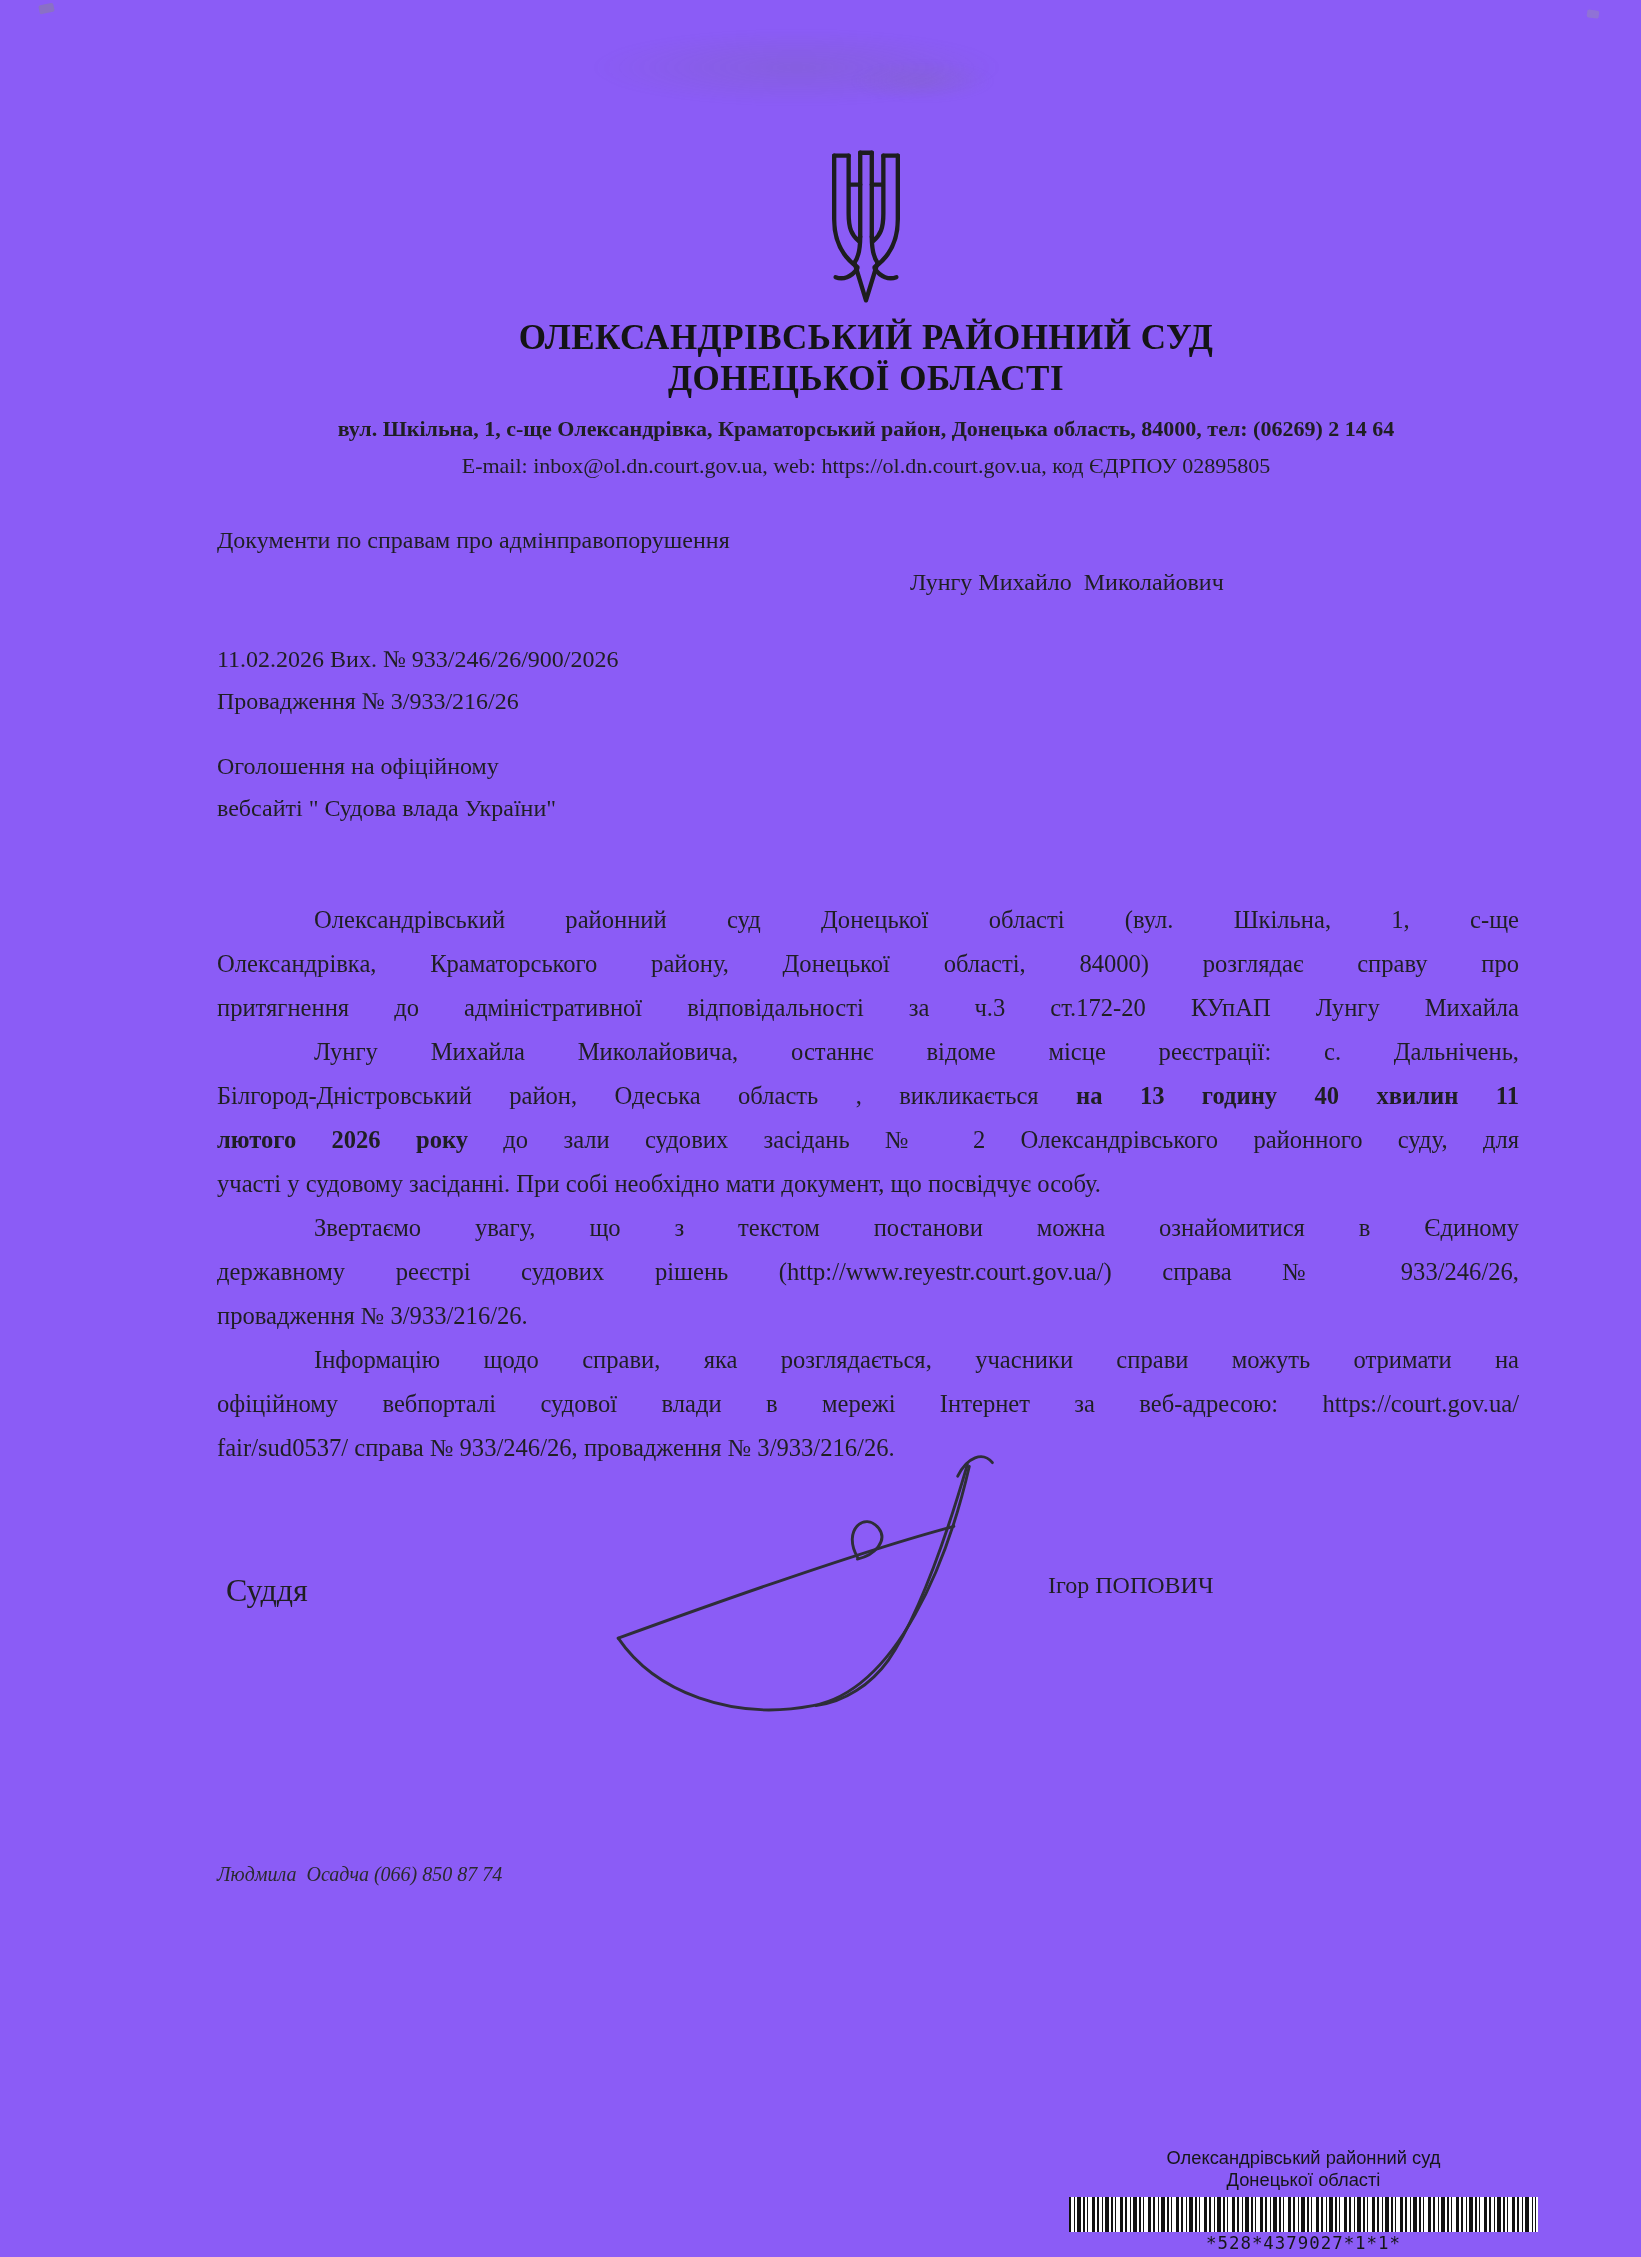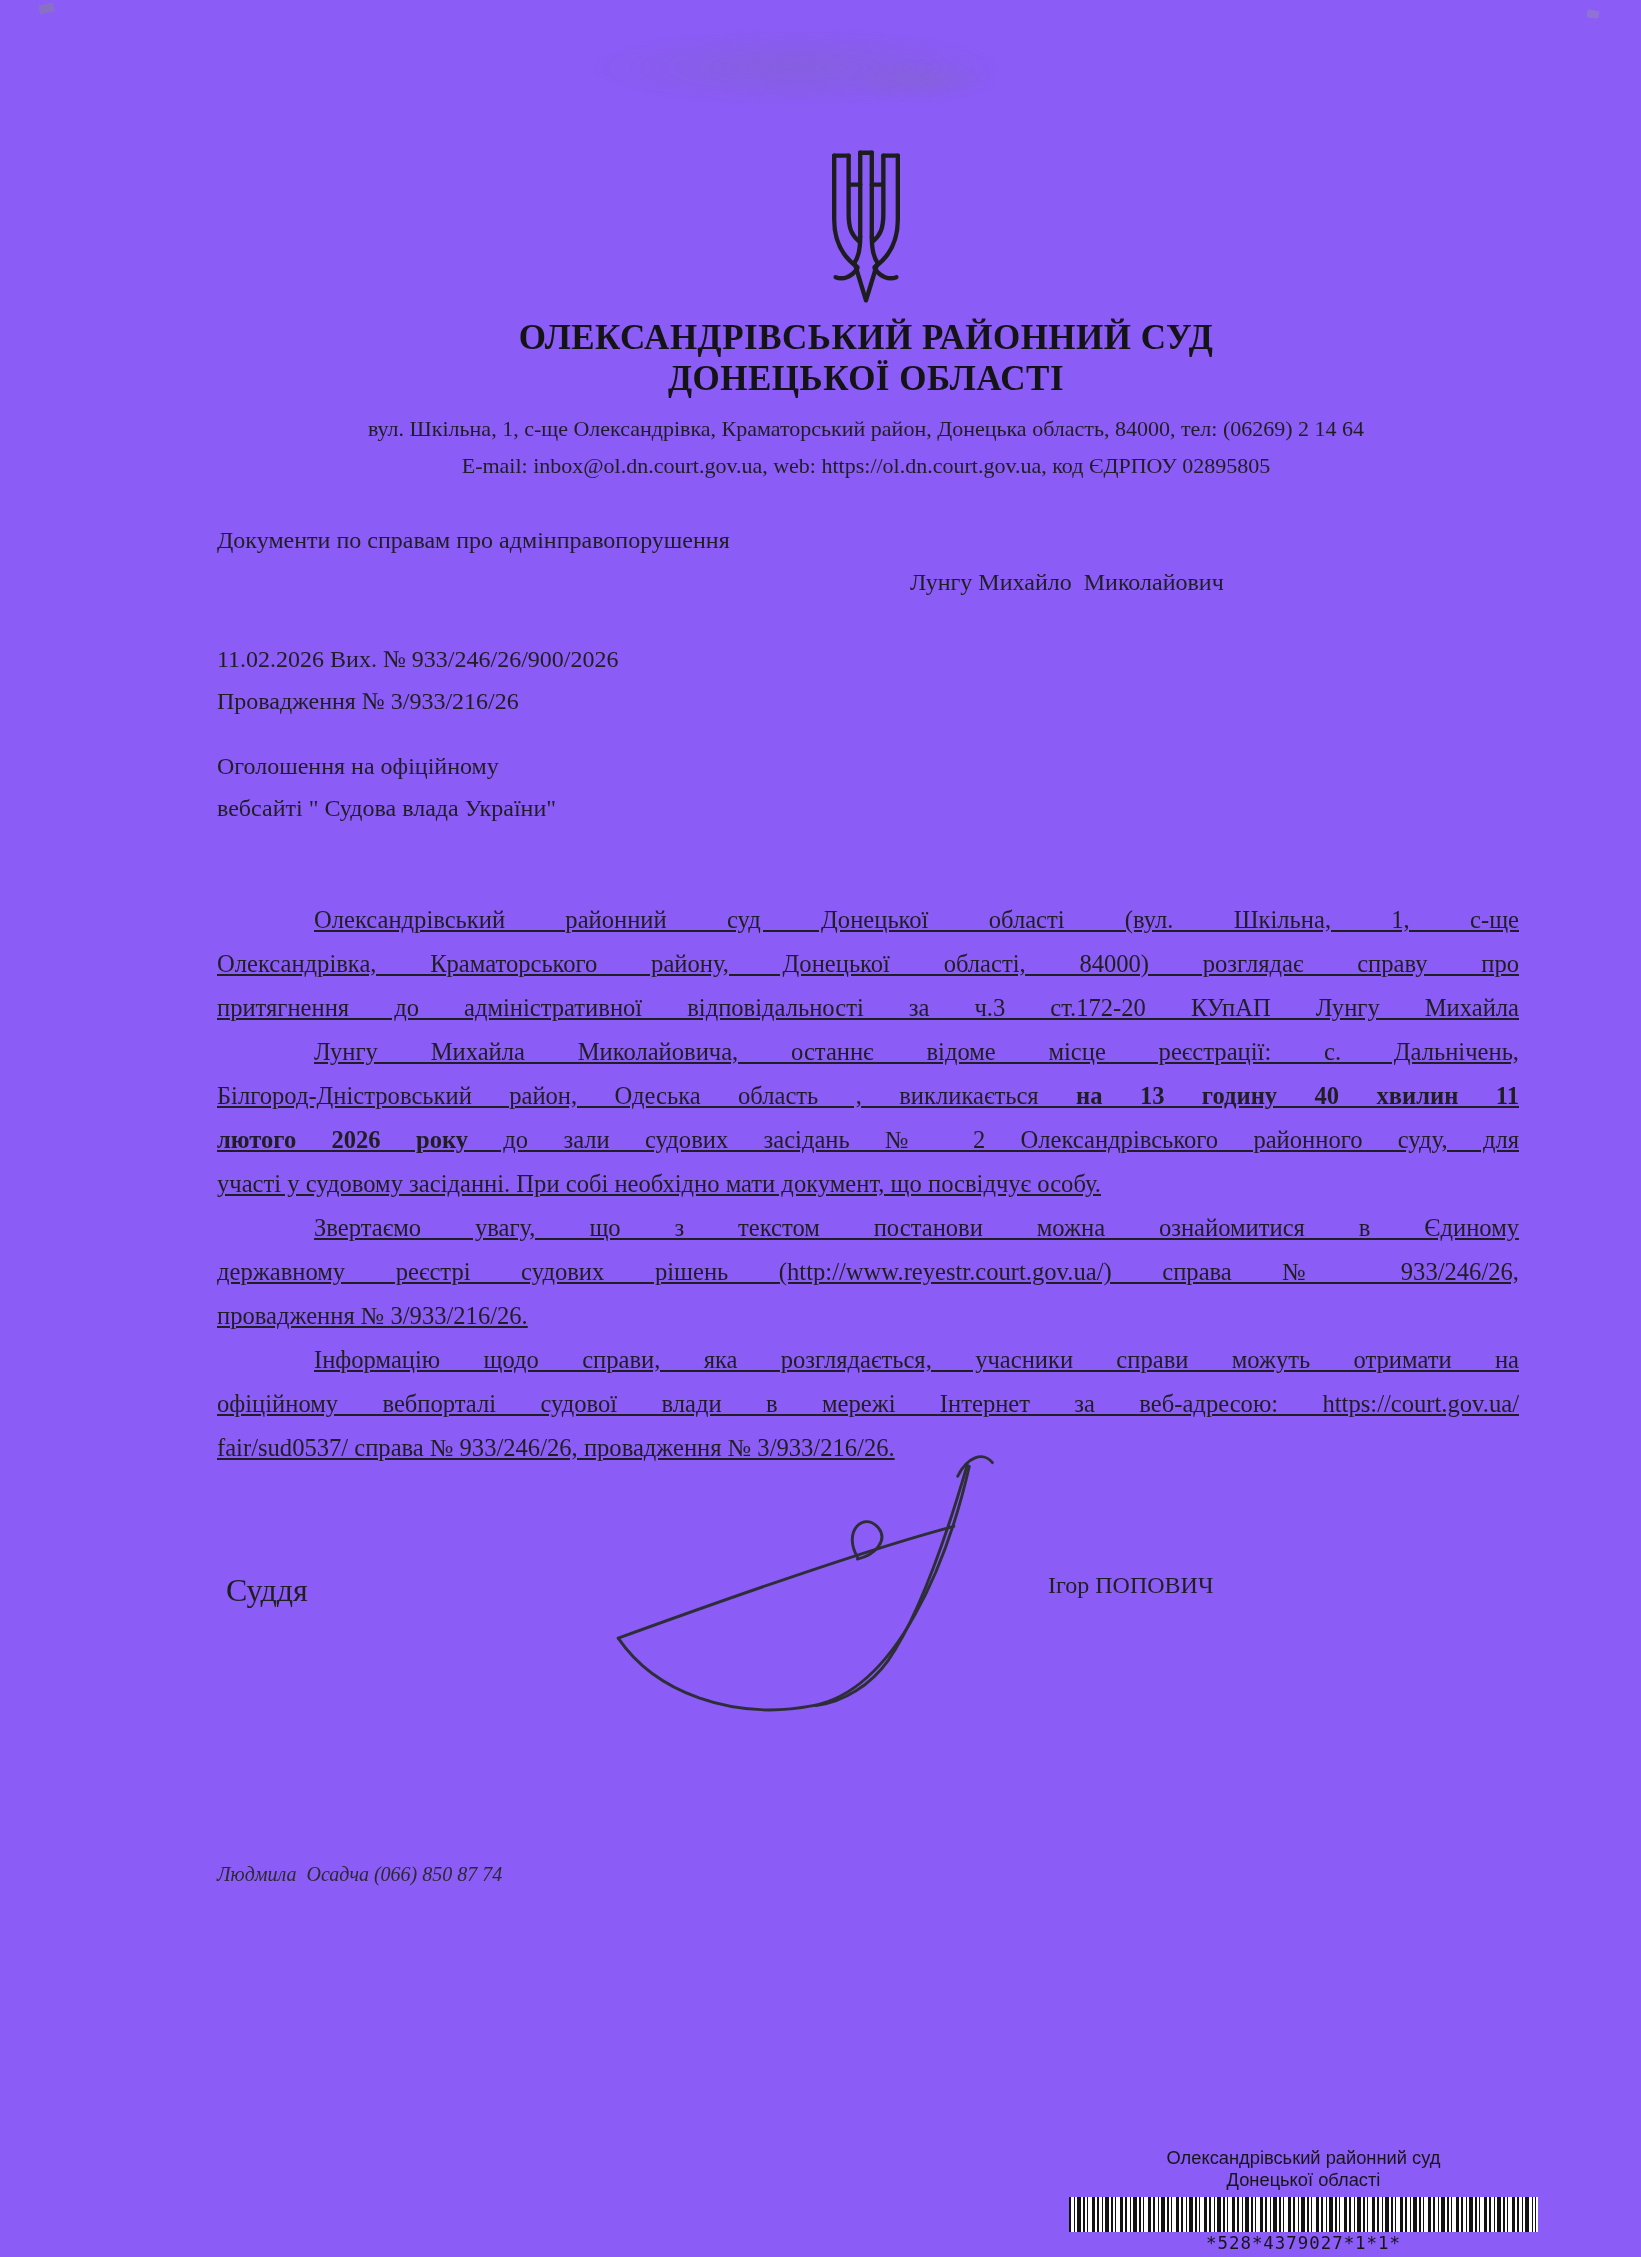--- a/index.html
+++ b/index.html
@@ -23,34 +23,34 @@
     filter:blur(1.9px); }
   .mark-tl { position:absolute; top:3.9px; left:39px; width:15.4px; height:8.7px;
     background:#8a8a8a; opacity:.45; transform:rotate(-12deg); border-radius:1.9px; }
   .mark-tr { position:absolute; top:9.7px; right:42px; width:11.6px; height:7.7px;
     background:#9a9a9a; opacity:.35; transform:rotate(8deg); border-radius:1.9px; }
 
   
   .header { position:absolute; top:147px; left:190px; width:1352px; text-align:center; }
   .emblem { display:block; width:104px; height:162px; margin:0 auto 7.7px auto; }
   .court-name { font-weight:bold; font-size:35px; line-height:41px; letter-spacing:0.5px; color:#141416; }
-  .addr-line { font-size:22px; line-height:29px; margin-top:15.4px; }
+  .addr-line { font-size:22px; line-height:29px; margin-top:15.4px;font-weight:bold; }
   .contact-line { font-size:22px; line-height:29px; margin-top:7.7px; }
 
   
   .meta { position:absolute; top:519px; left:217px; width:1302px; font-size:24px; line-height:42px; }
   .meta .addressee { padding-left:693px; white-space:pre-wrap; }
   .meta .outgoing { margin-top:35px; }
   .meta .ann1 { margin-top:23px; }
 
   
   .body-text { position:absolute; top:898px; left:217px; width:1302px;
     font-size:24.6px; line-height:44px; }
   .para { margin:0; }
-  .line { display:block;text-decoration:underline; }
+  .line { display:block; }
   .jl { text-align:justify; text-align-last:justify; }
   .jl-end { text-align:justify; text-align-last:left; }
   .fi { text-indent:97px; }
   .b { font-weight:bold; }
 
   
   .judge-label { position:absolute; top:1572px; left:226px; font-size:32px; }
   .judge-name  { position:absolute; top:1572px; left:1048px; font-size:24px; }
   .signature-svg { position:absolute; top:1443px; left:570px; width:434px; height:290px; }
 

